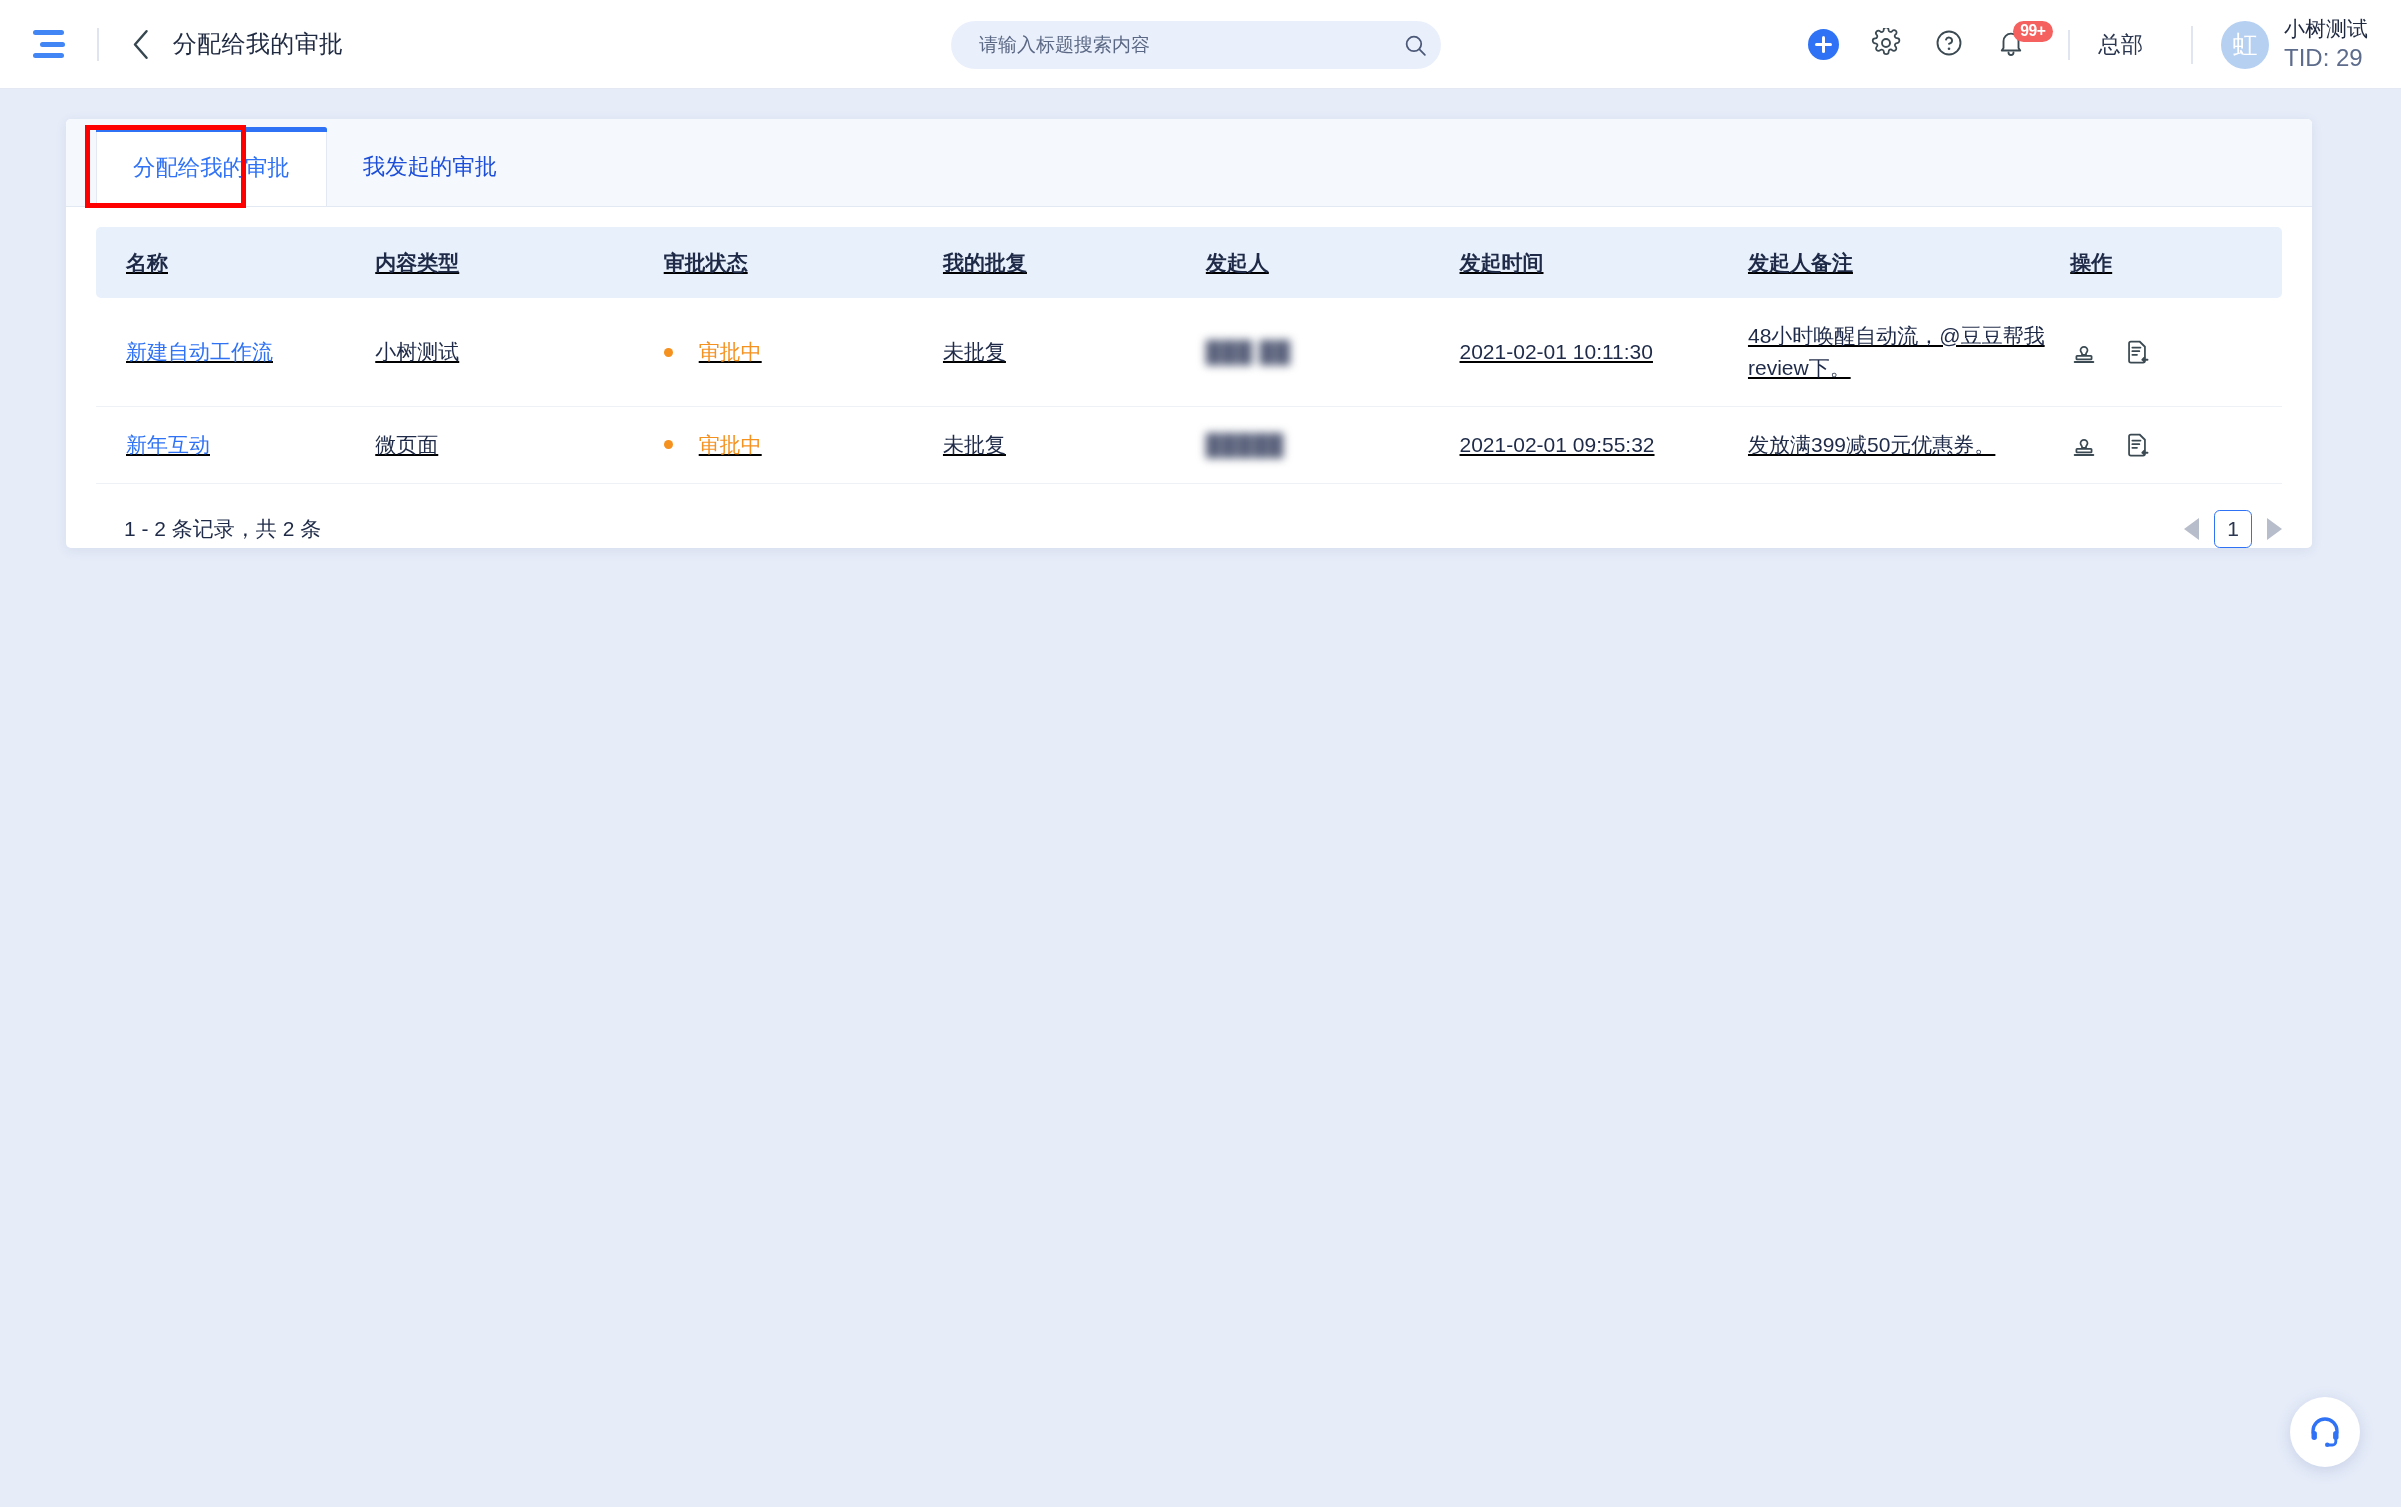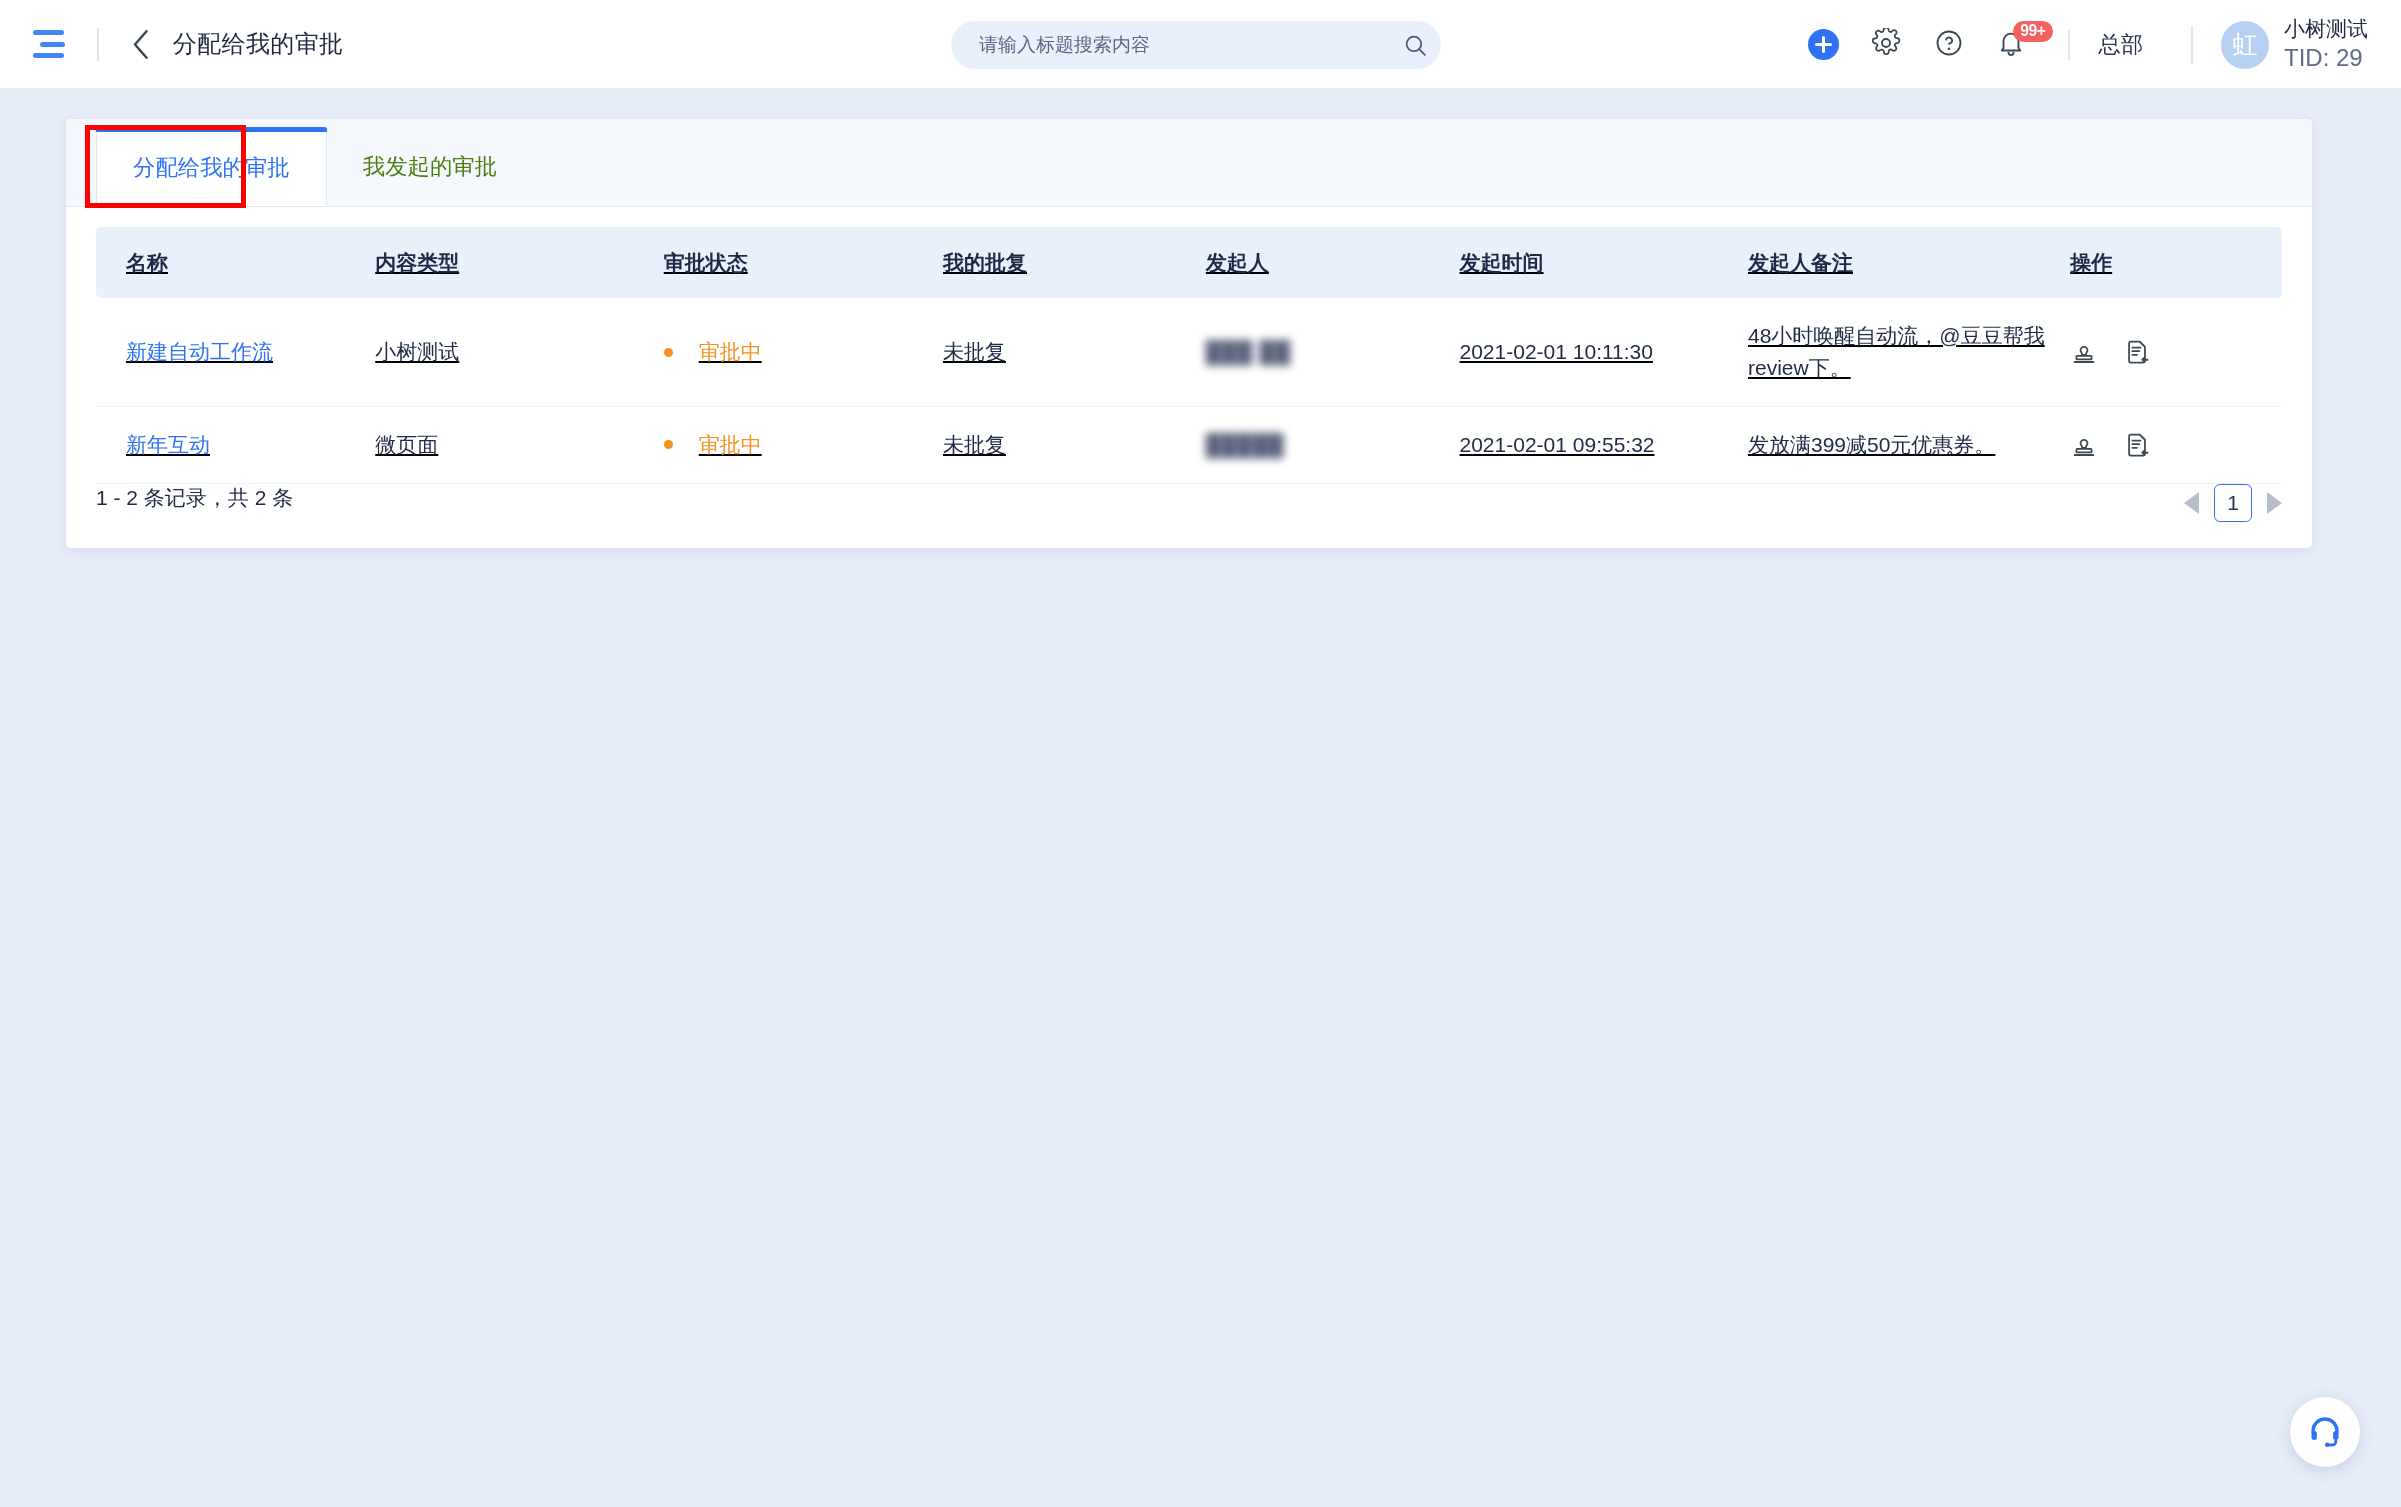--- a/index.html
+++ b/index.html
@@ -85,21 +85,21 @@
   }
   
   .tabs {
     height: 88px; background: #f5f9fe;
     border-bottom: 0.8px solid #e2e9f3;
     display: flex; align-items: flex-end; padding-left: 30px;
   }
   .tab {
     position: relative; height: 79px;
     display:flex; align-items:center; justify-content:center;
-    padding: 0 36px; font-size: 22.4px; color: #4d7c0f; cursor: pointer;
+    padding: 0 36px; font-size: 22.4px; color: #1d4ed8; cursor: pointer;
   }
   .tab.active {
     background: #ffffff; color: #2f72f5;
     border: 0.8px solid #e2e9f3; border-bottom: none;
     border-radius: 3.3px 3.3px 0 0;
   }
   .tab.active::before {
     content:""; position:absolute; left: -0.8px; right: -0.8px; top: -0.8px;
     height: 5px; background: #2f72f5; border-radius: 2.5px 2.5px 0 0;
   }
@@ -139,22 +139,22 @@
   .dot { width: 9px; height: 9px; border-radius: 50%; background: #f5911e; display:inline-block; }
 
   .blurname { display: inline-block; filter: blur(4.1px); color: #59617b;
               font-size: 21px; letter-spacing: 0.8px; user-select: none; }
   .remark { line-height: 1.55; color:#1e2a47; }
   .ops { display: flex; align-items: center; gap: 25px; }
   .op-ico { cursor: pointer; display: inline-flex; }
 
   
   .tfoot {
-    height: 91px; display: flex; align-items: flex-start;
-    justify-content: space-between; padding: 0 30px;
+    height: 91px; display: flex; align-items: center;
+    justify-content: space-between; padding: 0 30px; margin-left: 28px;
   }
   .tfoot .count { font-size: 21px; color: #1e2a47; }
   .pager { display: flex; align-items: center; gap: 15px; }
   .tri { width: 0; height: 0; cursor: pointer; }
   .tri-l { border-top: 11.6px solid transparent; border-bottom: 11.6px solid transparent;
            border-right: 15px solid #b7bdca; }
   .tri-r { border-top: 11.6px solid transparent; border-bottom: 11.6px solid transparent;
            border-left: 15px solid #b7bdca; }
   .pg-num { width: 38px; height: 38px; border: 1.7px solid #2f72f5; border-radius: 5.8px;
             display:flex; align-items:center; justify-content:center;

